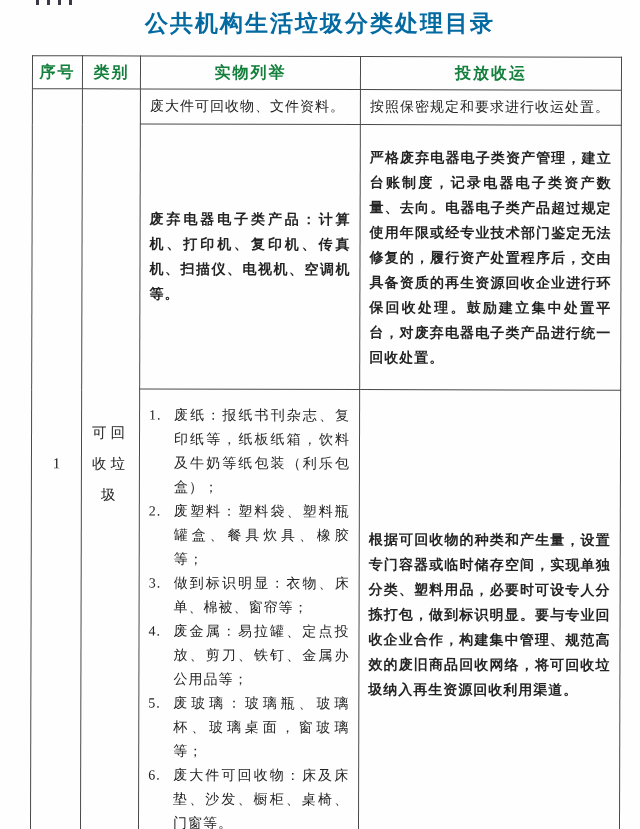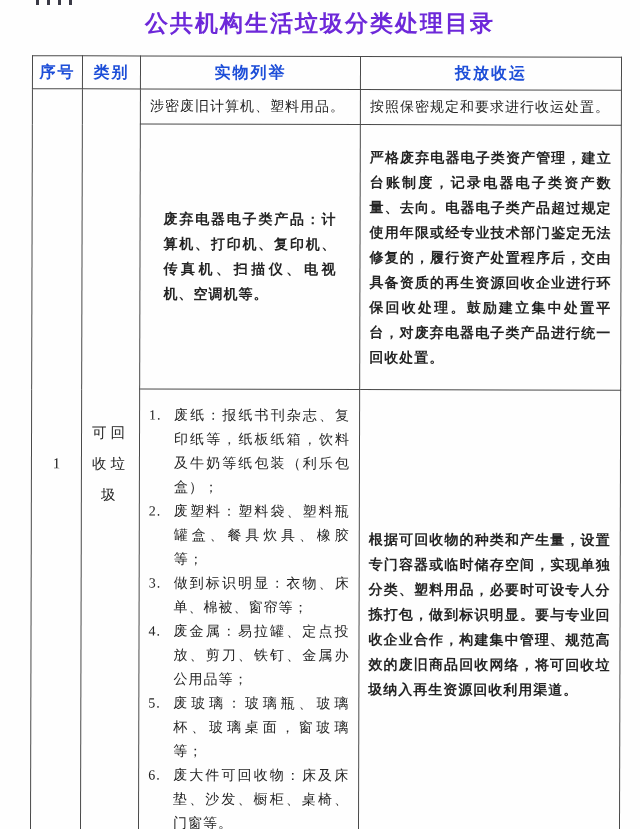--- a/index.html
+++ b/index.html
@@ -27,21 +27,21 @@
     background: #3a3a46;
     vertical-align: top;
   }
   .title {
     margin: 8px 0 13px 0;
     text-align: center;
     font-family: "Liberation Sans", "DejaVu Sans", sans-serif;
     font-weight: bold;
     font-size: 23px;
     letter-spacing: 2px;
-    color: #6d28d9;
+    color: #0369a1;
   }
   .table-wrap {
     position: absolute;
     left: 31px; top: 56px;
     transform: rotate(0.15deg);
   }
   table.dir {
     border-collapse: collapse;
     table-layout: fixed;
     width: 589px;
@@ -54,21 +54,21 @@
     border: 1.5px solid #4a4a4a;
     vertical-align: middle;
     overflow: hidden;
   }
   table.dir th {
     font-family: "Liberation Sans", "DejaVu Sans", sans-serif;
     font-weight: bold;
     font-size: 16px;
     letter-spacing: 2px;
     text-align: center;
-    color: #1d4ed8;
+    color: #15803d;
     height: 30px;
     padding: 1px 2px;
   }
   tr.r1 { height: 35px; }
   tr.r2 { height: 265px; }
   tr.r3 { height: 386px; }
   td.seq {
     text-align: center;
     font-size: 15px;
     color: #222;
@@ -86,21 +86,21 @@
     font-size: 14px;
     letter-spacing: 1px;
     padding: 3px 9px;
     color: #242424;
   }
   td.cell .para {
     line-height: 25px;
     text-align: justify;
     font-weight: bold;
   }
-  td.items-mid { padding: 3px 23px; border-radius: 23px; }
+  td.items-mid { padding: 3px 9px; border-radius: 23px; }
   td.list-cell { vertical-align: top; padding-top: 14px; }
   .li { display: flex; line-height: 24px; }
   .li .num {
     flex: none;
     width: 25px;
     text-align: left;
   }
   .li .txt {
     flex: 1;
     text-align: justify;
@@ -130,21 +130,21 @@
           <th>类别</th>
           <th>实物列举</th>
           <th>投放收运</th>
         </tr>
       </thead>
       <tbody>
         <tr class="r1">
           <td class="seq" rowspan="3">1</td>
           <td class="cat" rowspan="3">可回收垃圾</td>
           <td class="cell">
-            <div class="single">涉密废旧计算机、塑料用品。</div>
+            <div class="single">废大件可回收物、文件资料。</div>
           </td>
           <td class="cell">
             <div class="single">按照保密规定和要求进行收运处置。</div>
           </td>
         </tr>
         <tr class="r2">
           <td class="cell items-mid">
             <div class="para">废弃电器电子类产品：计算机、打印机、复印机、传真机、扫描仪、电视机、空调机等。</div>
           </td>
           <td class="cell">

